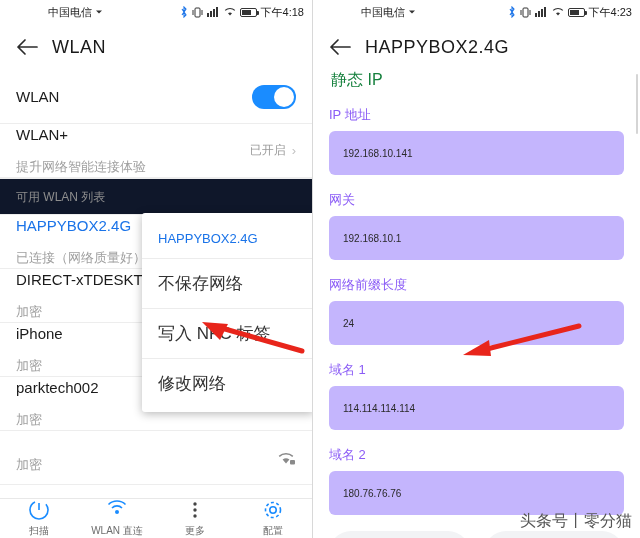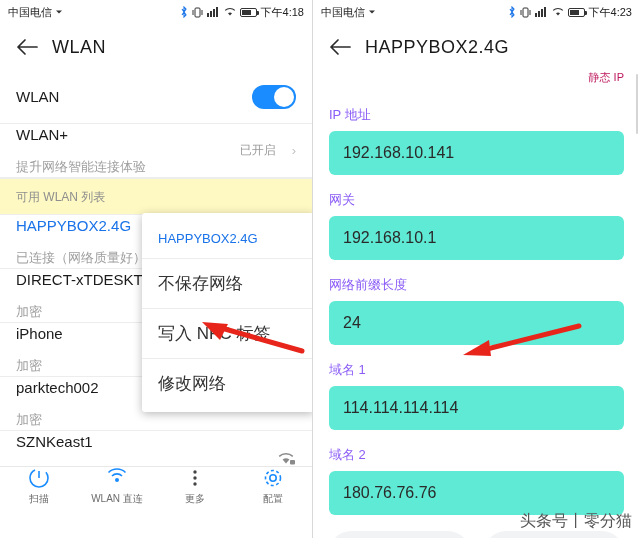--- a/index.html
+++ b/index.html
@@ -12,21 +12,21 @@
   .screens { display: flex; width: 640px; height: 538px; position: relative; }
   .phone { position: relative; height: 538px; background: #fff; overflow: hidden; }
   .phone.left { width: 313px; border-right: 1px solid #d8d8d8; }
   .phone.right { width: 327px; }
 
   
   .statusbar {
     height: 24px; display: flex; align-items: center;
     padding: 0 8px; font-size: 11px; color: #222; background: #fff;
   }
-  .sb-left { display: flex; align-items: center; gap: 3px; }
+  .sb-left { display: flex; align-items: center; gap: 3px; margin-left: 40px; }
   .sb-right { display: flex; align-items: center; gap: 4px; margin-left: auto; }
   .sb-icon { display: inline-flex; align-items: center; }
   .sb-text { font-size: 11px; color: #222; }
   .sb-bat {
     width: 17px; height: 9px; border: 1px solid #333; border-radius: 2px;
     position: relative; display: inline-block;
   }
   .sb-bat::after {
     content: ""; position: absolute; right: -3px; top: 2px;
     width: 2px; height: 4px; background: #333; border-radius: 0 1px 1px 0;
@@ -39,31 +39,31 @@
   .title-text { font-size: 18px; color: #1a1a1a; margin-left: 12px; letter-spacing: .5px; }
 
   
   .row {
     padding: 0 16px; min-height: 54px; display: flex; align-items: center;
     border-bottom: 1px solid #ededed; background: #fff; position: relative;
   }
   .row .col { display: flex; flex-direction: column; justify-content: center; flex: 1; }
   .row-main { font-size: 15px; color: #1b1b1b; }
   .row-sub { font-size: 13px; color: #a0a0a0; margin-top: 15px; }
-  .row-right { font-size: 12px; color: #9a9a9a; display: flex; align-items: center; gap: 16px; }
+  .row-right { font-size: 12px; color: #9a9a9a; display: flex; align-items: center; gap: 6px; }
   .chev { color: #c2c2c2; font-size: 13px; }
   .toggle {
     width: 44px; height: 24px; border-radius: 12px; background: #1a8cff; position: relative; flex: none;
   }
   .toggle::after {
     content: ""; position: absolute; top: 2px; right: 2px; width: 20px; height: 20px;
     border-radius: 50%; background: #fff;
   }
   .section-head {
-    padding: 10px 16px 8px; font-size: 12px; color: #8e8e8e; background: #fef9c3;
+    padding: 10px 16px 8px; font-size: 12px; color: #8e8e8e; background: #0f172a;
     border-top: 1px solid #ededed; border-bottom: 1px solid #ededed;
   }
   .ssid-connected { font-size: 15px; color: #1a73e8; }
   .ssid { font-size: 15px; color: #1b1b1b; }
   .wifi-ico { width: 20px; height: 16px; position: relative; flex: none; color: #8a8a8a; }
 
   
   .popup {
     position: absolute; left: 142px; top: 213px; width: 172px;
     background: #fff; border-radius: 3px;
@@ -71,38 +71,38 @@
     z-index: 40; padding: 4px 0;
   }
   .popup-title { font-size: 13px; color: #1a73e8; padding: 14px 16px 12px; }
   .popup-item { font-size: 17px; color: #333; padding: 13px 16px; border-top: 1px solid #ececec; }
 
   
   .arrow-svg { position: absolute; z-index: 60; pointer-events: none; }
 
   
   .bottomnav {
-    position: absolute; left: 0; right: 0; bottom: 0; height: 72px;
+    position: absolute; left: 0; right: 0; bottom: 0; height: 40px;
     border-top: 1px solid #e8e8e8; background: #fff;
     display: flex; align-items: flex-start; justify-content: space-around;
   }
   .nav-item { display: flex; flex-direction: column; align-items: center; gap: 3px; width: 25%; }
   .nav-label { font-size: 10px; color: #6d6d6d; }
   .nav-ico { color: #1a8cff; height: 22px; display: flex; align-items: center; }
 
   
   .rs-body { padding: 0 16px; }
   .fld-label { font-size: 13px; color: #8b5cf6; margin: 16px 0 7px; }
   .fld-box {
-    background: #5eead4; border-radius: 6px; height: 44px;
+    background: #c4b5fd; border-radius: 6px; height: 44px;
     display: flex; align-items: center; padding: 0 14px;
-    font-size: 16px; color: #2a2a2a;
+    font-size: 10px; color: #2a2a2a;
   }
   .cut-row {
-    height: 20px; overflow: hidden; color: #be185d; font-size: 11px; padding-left: 2px; text-align: right;
+    height: 20px; overflow: hidden; color: #15803d; font-size: 16px; padding-left: 2px;
   }
   .btn-row { display: flex; gap: 14px; padding: 16px 16px 0; }
   .btn {
     flex: 1; height: 44px; border-radius: 22px; background: #f2f3f5;
     display: flex; align-items: center; justify-content: center;
     font-size: 15px; color: #1a73e8;
   }
   .watermark-r {
     position: absolute; right: 8px; bottom: 6px; font-size: 16px; color: #555;
   }
@@ -218,21 +218,20 @@
 
     <div class="row">
       <div class="col">
         <div class="ssid">parktech002</div>
         <div class="row-sub">加密</div>
       </div>
     </div>
 
     <div class="row">
       <div class="col">
-        <div class="ssid">SZNKeast1</div>
         <div class="row-sub">加密</div>
       </div>
       <span class="wifi-ico">
         <svg width="20" height="16" viewBox="0 0 20 16">
             <path d="M10 13.6 L6.6 9.6 A5.2 5.2 0 0 1 13.4 9.6 Z" fill="#8a8a8a"></path>
             <path d="M3.2 6.4 A10 10 0 0 1 16.8 6.4" stroke="#8a8a8a" stroke-width="1.5" fill="none"></path>
             <rect x="14" y="10" width="5" height="4.5" rx="1" fill="#8a8a8a"></rect>
           </svg>
       </span>
     </div>

